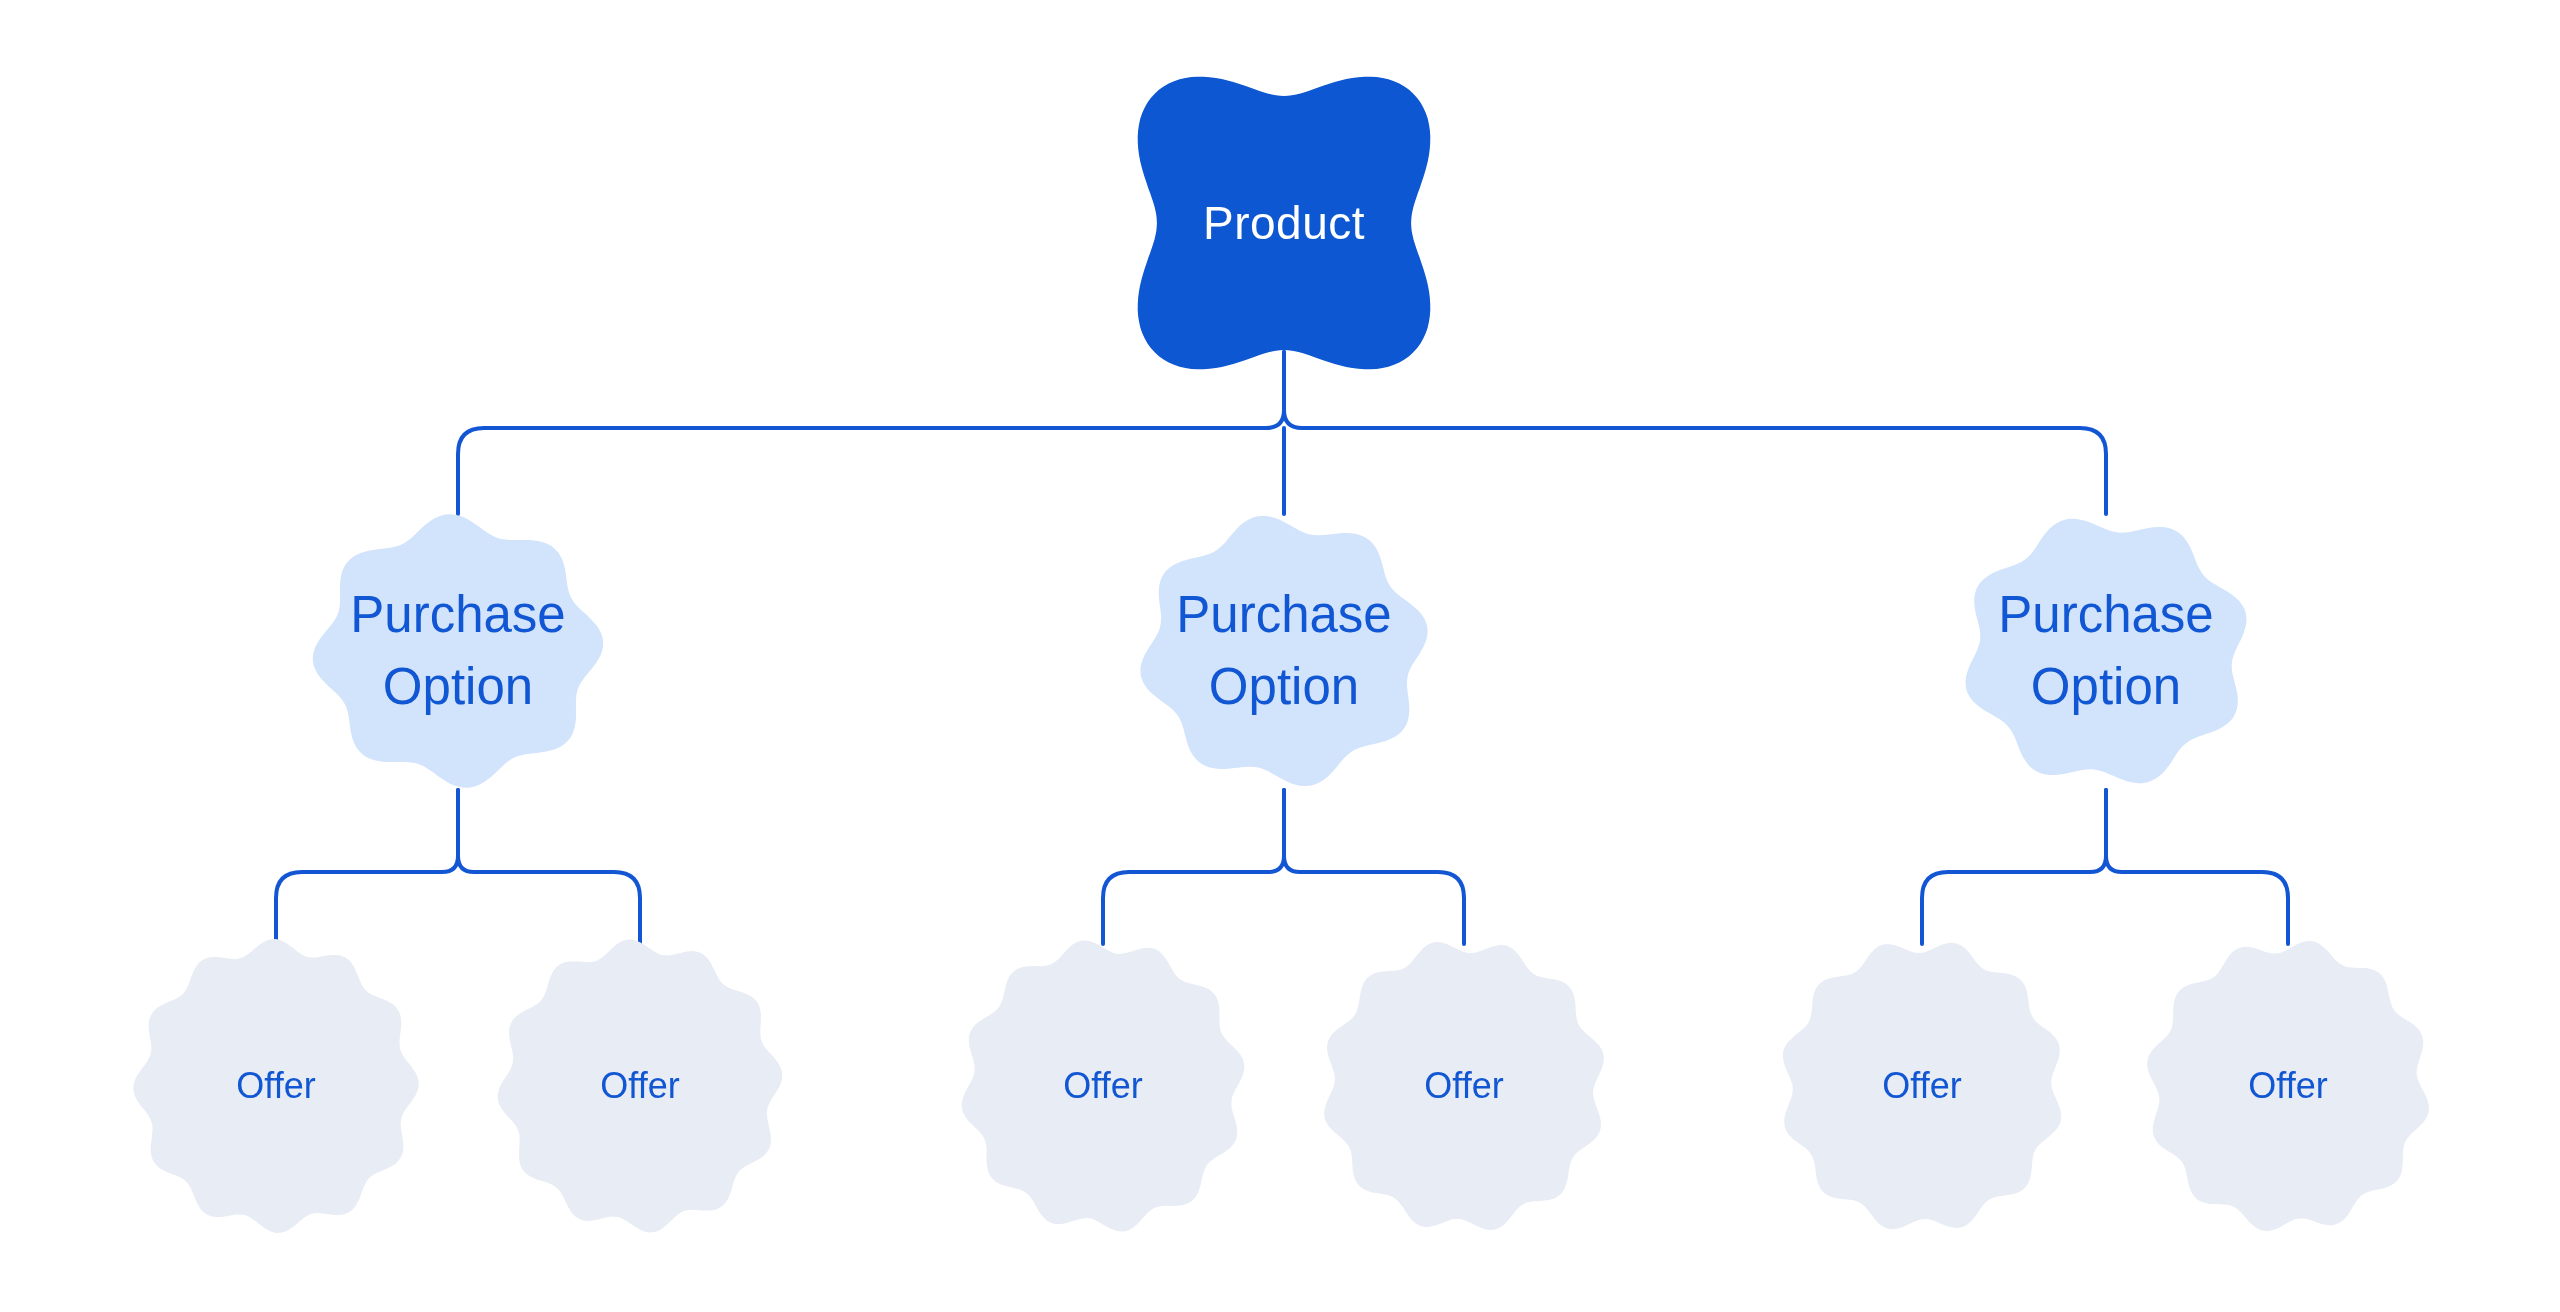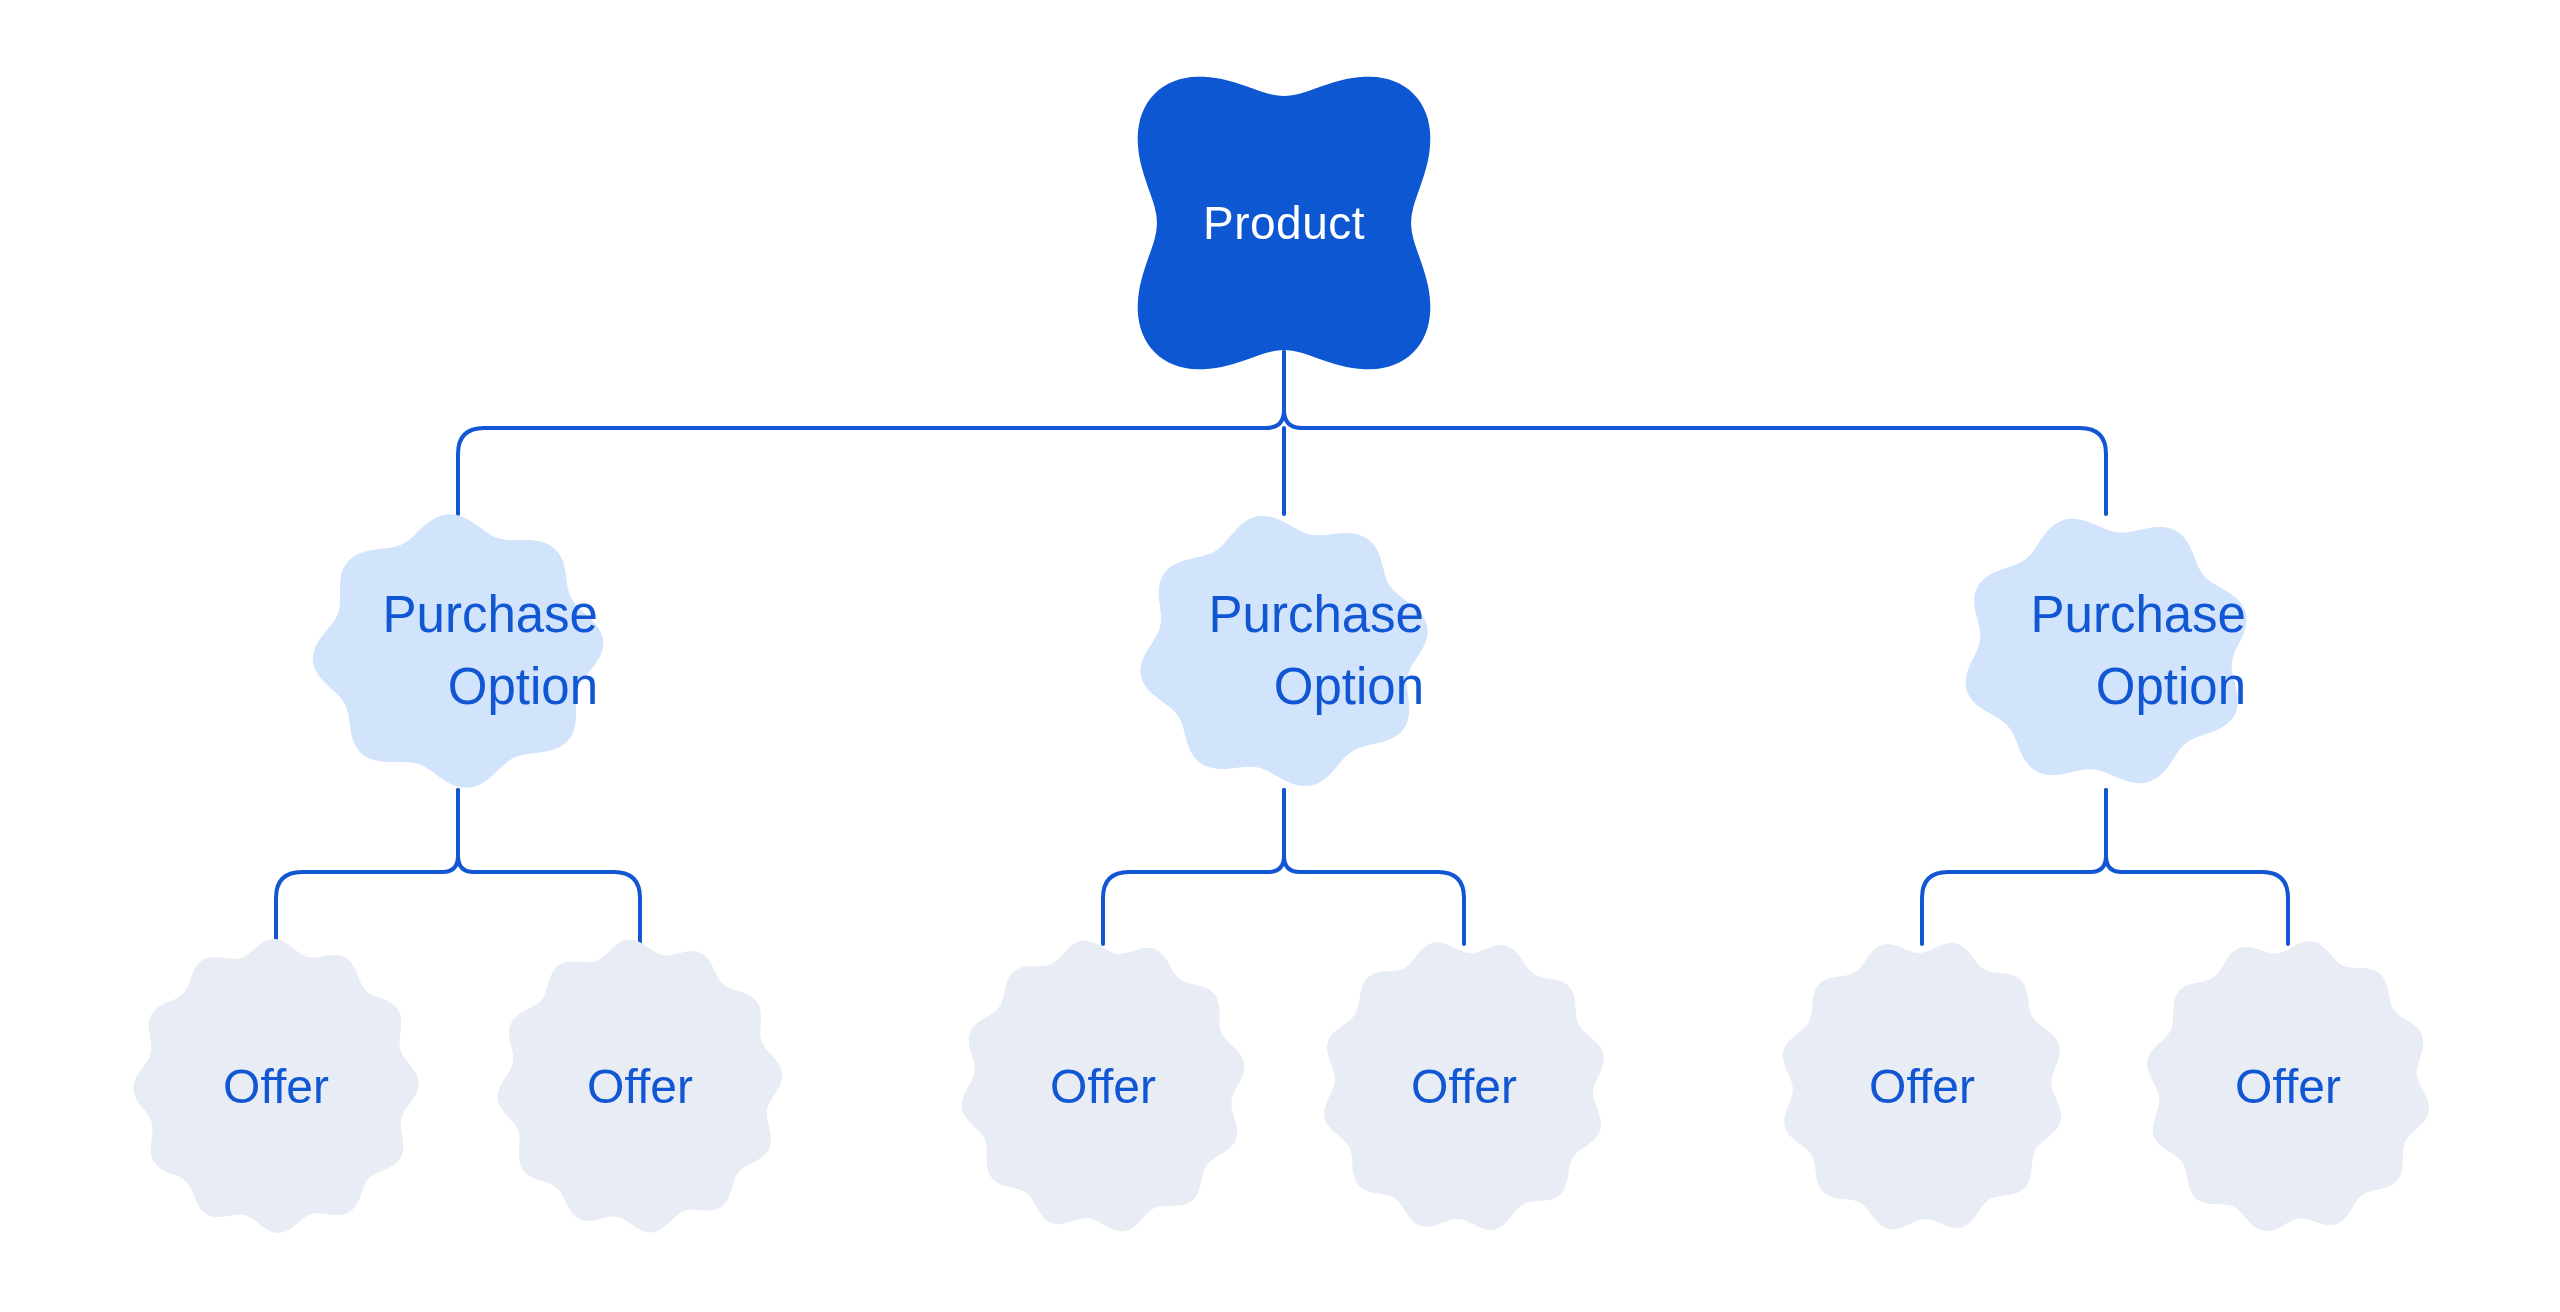--- a/index.html
+++ b/index.html
@@ -17,35 +17,35 @@
   #artwork {
     position: absolute;
     left: 0;
     top: 0;
     width: 100%;
     height: 100%;
   }
   .node-label {
     position: absolute;
     transform: translate(-50%, -50%);
-    text-align: right;
+    text-align: center;
     user-select: none;
   }
   .label-product {
     font-size: 46px;
     letter-spacing: 0.5px;
     white-space: nowrap;
   }
   .label-purchase {
     font-size: 51px;
     width: 280px;
     line-height: 1.42;
   }
   .label-offer {
-    font-size: 48px;
+    font-size: 36px;
     white-space: nowrap;
   }
 </style>
 </head>
 <body>
 
 <div id="stage" style="background: rgb(255, 255, 255);">
   <svg id="artwork" viewBox="0 0 2560 1312" xmlns="http://www.w3.org/2000/svg">
       <path d="M 458 514 L 458 454 Q 458 428 484 428 L 1266 428 Q 1284 428 1284 410 L 1284 352" fill="none" stroke="#1356d4" stroke-width="4" stroke-linecap="round" stroke-linejoin="round"></path>
       <path d="M 2106 514 L 2106 454 Q 2106 428 2080 428 L 1302 428 Q 1284 428 1284 410 L 1284 352" fill="none" stroke="#1356d4" stroke-width="4" stroke-linecap="round" stroke-linejoin="round"></path>

